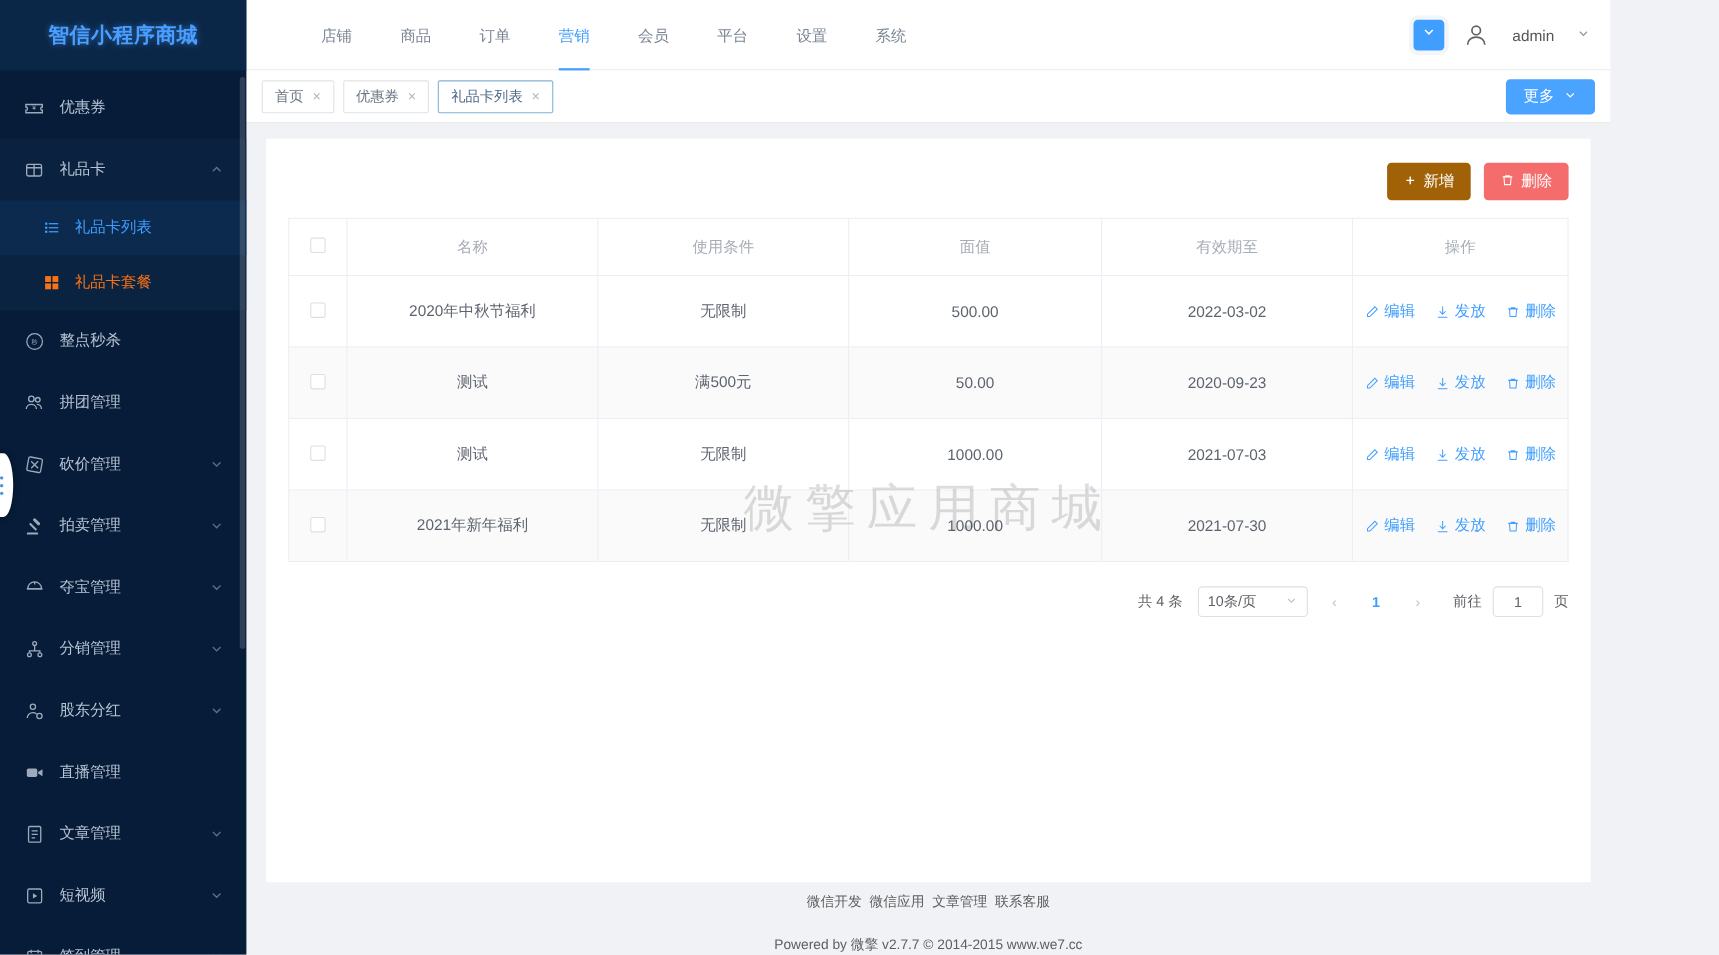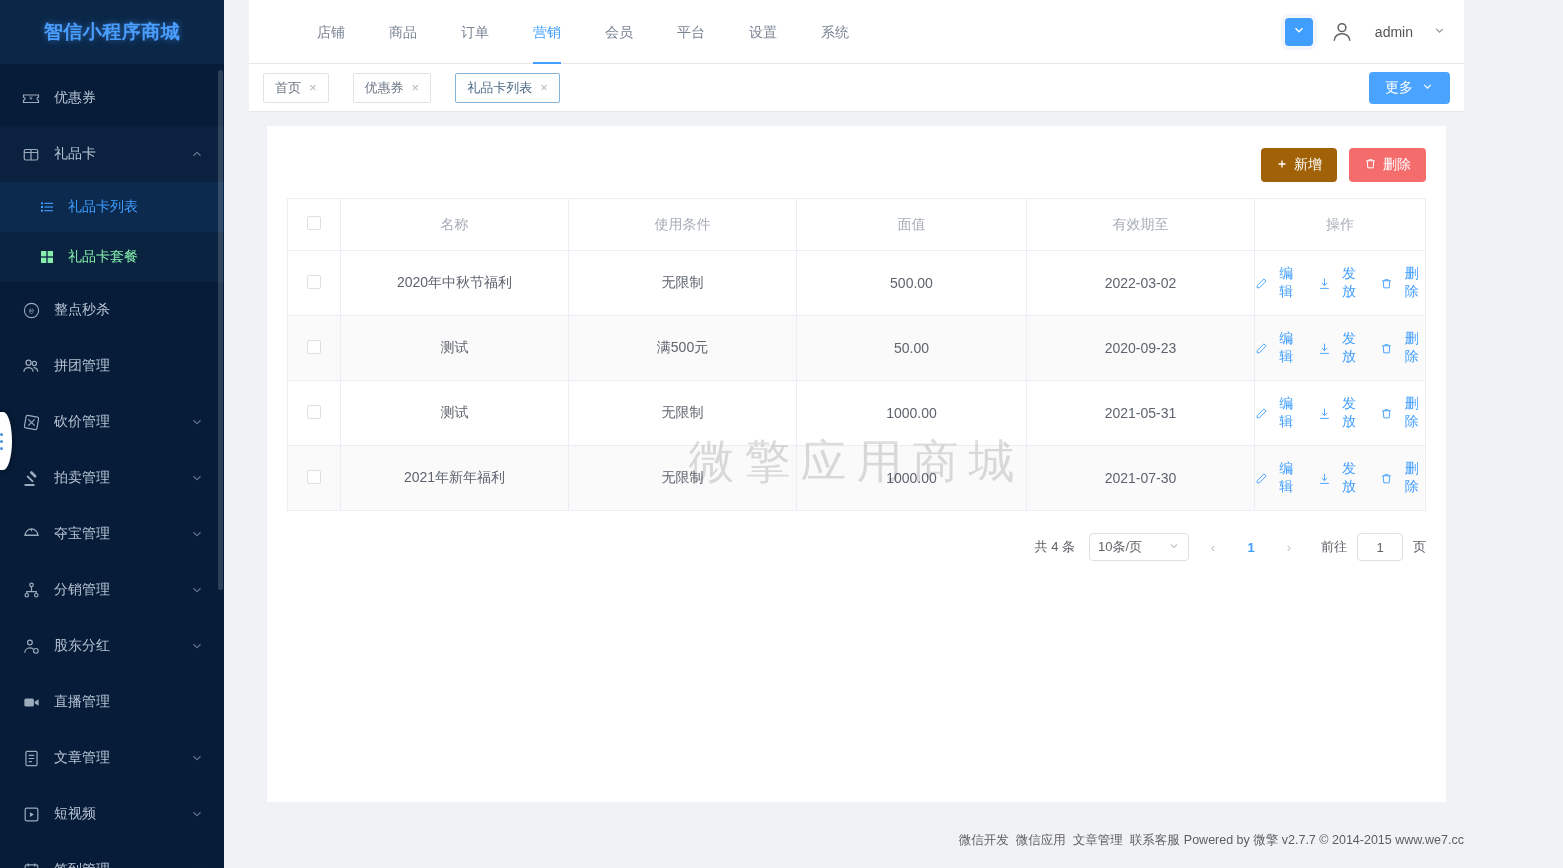--- a/index.html
+++ b/index.html
@@ -40,21 +40,21 @@
   }
   .menu-item .mi-icon svg { display: block; }
   .menu-item .mi-label { flex: 1; white-space: nowrap; }
   .menu-item .mi-arrow { width: 14px; height: 14px; opacity: .5; }
   .menu-item.open { background: #0a2240; }
   .submenu { background: #0a2banner; }
   .submenu { background: #0a2340; }
   .sub-item {
     display: flex; align-items: center;
     height: 50px; padding: 0 20px 0 38px;
-    color: #86efac; font-size: 14px; cursor: pointer;
+    color: #f97316; font-size: 14px; cursor: pointer;
   }
   .sub-item .si-icon {
     width: 18px; height: 18px; flex: 0 0 18px;
     display: flex; align-items: center; justify-content: center;
     margin-right: 12px;
   }
   .sub-item.active { color: #409eff; background: #0b2a4e; }
   .sub-item.active .si-icon { color: #409eff; }
 
   .side-scroll {
@@ -66,21 +66,21 @@
     position: absolute; left: -10px; top: 412px;
     width: 22px; height: 58px;
     background: #fff; border-radius: 0 40% 40% 0 / 0 50% 50% 0;
     box-shadow: 0 0 6px rgba(0,0,0,.35);
     display: flex; flex-direction: column; align-items: center; justify-content: center;
     gap: 4px; z-index: 40; cursor: pointer;
   }
   .drag-handle i { width: 3px; height: 3px; border-radius: 50%; background: #4a90d9; display: block; }
 
   
-  .main { flex: 1; display: flex; flex-direction: column; min-width: 0; background: #f0f2f5; padding-left: 25px; }
+  .main { flex: 1; display: flex; flex-direction: column; min-width: 0; background: #f0f2f5; }
 
   .topbar {
     height: 64px; background: #fff; display: flex; align-items: center;
     border-bottom: 1px solid #e8e8e8; padding-right: 18px; flex: 0 0 64px;
   }
   .topnav { display: flex; align-items: center; height: 64px; margin-left: 46px; }
   .topnav-item {
     padding: 0 22px; height: 64px; line-height: 64px;
     font-size: 14px; color: #7a8594; cursor: pointer; position: relative;
   }
@@ -97,21 +97,21 @@
   }
   .user-box { display: flex; align-items: center; gap: 20px; cursor: pointer; color: #555; font-size: 14px; }
   .avatar-ic { width: 26px; height: 26px; color: #606266; }
 
   .tabbar {
     height: 48px; background: #fff; border-bottom: 1px solid #e8e8e8;
     display: flex; align-items: center; padding: 0 14px; flex: 0 0 48px;
   }
   .tab {
     height: 30px; display: flex; align-items: center; gap: 8px;
-    border: 1px solid #e0e3e8; padding: 0 11px; margin-right: 24px;
+    border: 1px solid #e0e3e8; padding: 0 11px; margin-right: 8px;
     font-size: 13px; color: #6b7684; background: #fff; cursor: pointer;
     border-radius: 2px;
   }
   .tab.active { color: #4e6a86; border-color: #83b3d8; }
   .tab .tab-x { font-size: 13px; color: #b0b7c0; line-height: 1; }
   .more-btn {
     margin-left: auto; background: #4aa3ff; color: #fff;
     height: 32px; border-radius: 4px; padding: 0 16px;
     display: flex; align-items: center; gap: 8px;
     font-size: 14px; cursor: pointer; border: none;
@@ -180,22 +180,22 @@
     background: #fff;
   }
 
   .watermark {
     position: absolute; left: 50%; top: 305px; transform: translateX(-50%);
     font-size: 46px; letter-spacing: 10px; color: #000;
     opacity: .13; pointer-events: none; white-space: nowrap; user-select: none;
   }
 
   .footer {
-    flex: 0 0 56px; display: flex; 
-    align-items: center; justify-content: flex-end; gap: 4px;
+    flex: 0 0 56px; display: flex; flex-direction: column;
+    align-items: center; justify-content: space-between; gap: 4px;
     font-size: 12.5px; color: #5e5e5e; background: #f0f2f5;
   }
   .footer .links { display: flex; gap: 7px; }
   .footer .links span { cursor: pointer; }
 </style>
 </head>
 <body>
 
 <div class="app">
 
@@ -603,21 +603,21 @@
                   </span>
                 </div>
               </td>
             </tr>
 
             <tr>
               <td><span class="cb"></span></td>
               <td>测试</td>
               <td>无限制</td>
               <td>1000.00</td>
-              <td>2021-05-31</td>
+              <td>2021-07-03</td>
               <td>
                 <div class="ops">
                   <span class="op-link">
                     <span>
                         <svg width="13" height="13" viewBox="0 0 24 24" fill="none" stroke="currentColor" stroke-width="1.7">
                           <path d="M16.5 3.5l4 4L8 20H4v-4z"></path>
                         </svg>
                       </span>
                     <span>编辑</span>
                   </span>

